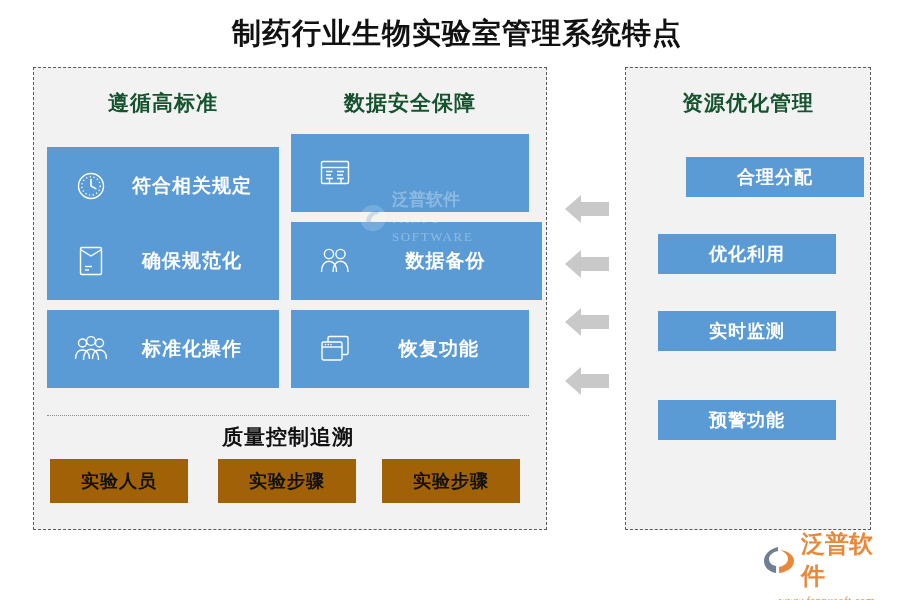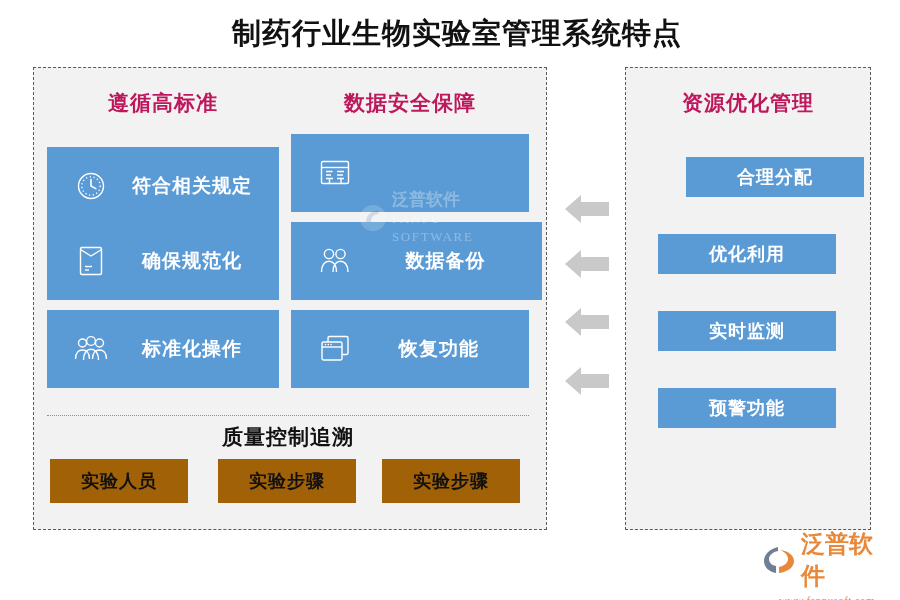--- a/index.html
+++ b/index.html
@@ -31,21 +31,21 @@
     box-sizing:border-box;
   }
   #panel-left{left:33px;top:67px;width:514px;height:463px;}
   #panel-right{left:625px;top:67px;width:246px;height:463px;}
 
   .col-title{
     position:absolute;
     text-align:center;
     font-size:21px;
     font-weight:bold;
-    color:#be185d;
+    color:#14532d;
     font-family:Liberation Mono, monospace;
     letter-spacing:1px;
   }
   #title-col1{left:47px;top:89px;width:232px;}
   #title-col2{left:291px;top:89px;width:238px;}
   #title-col3{left:640px;top:89px;width:216px;}
 
   
   .card{
     position:absolute;
@@ -119,21 +119,21 @@
     background:#5b9bd5;
     display:flex;align-items:center;justify-content:center;
     color:#ffffff;font-size:18px;font-weight:bold;
     font-family:"Liberation Serif","DejaVu Serif",serif;
     letter-spacing:1px;
     box-sizing:border-box;
   }
   #rbar-0{top:157px;margin-left:28px;}
   #rbar-1{top:234px;}
   #rbar-2{top:311px;}
-  #rbar-3{top:388px;}
+  #rbar-3{top:400px;}
 
   
   .arrow{
     position:absolute;
     left:563px;width:48px;height:38px;
   }
   #arrow-0{top:190px;}
   #arrow-1{top:245px;}
   #arrow-2{top:303px;}
   #arrow-3{top:362px;}

